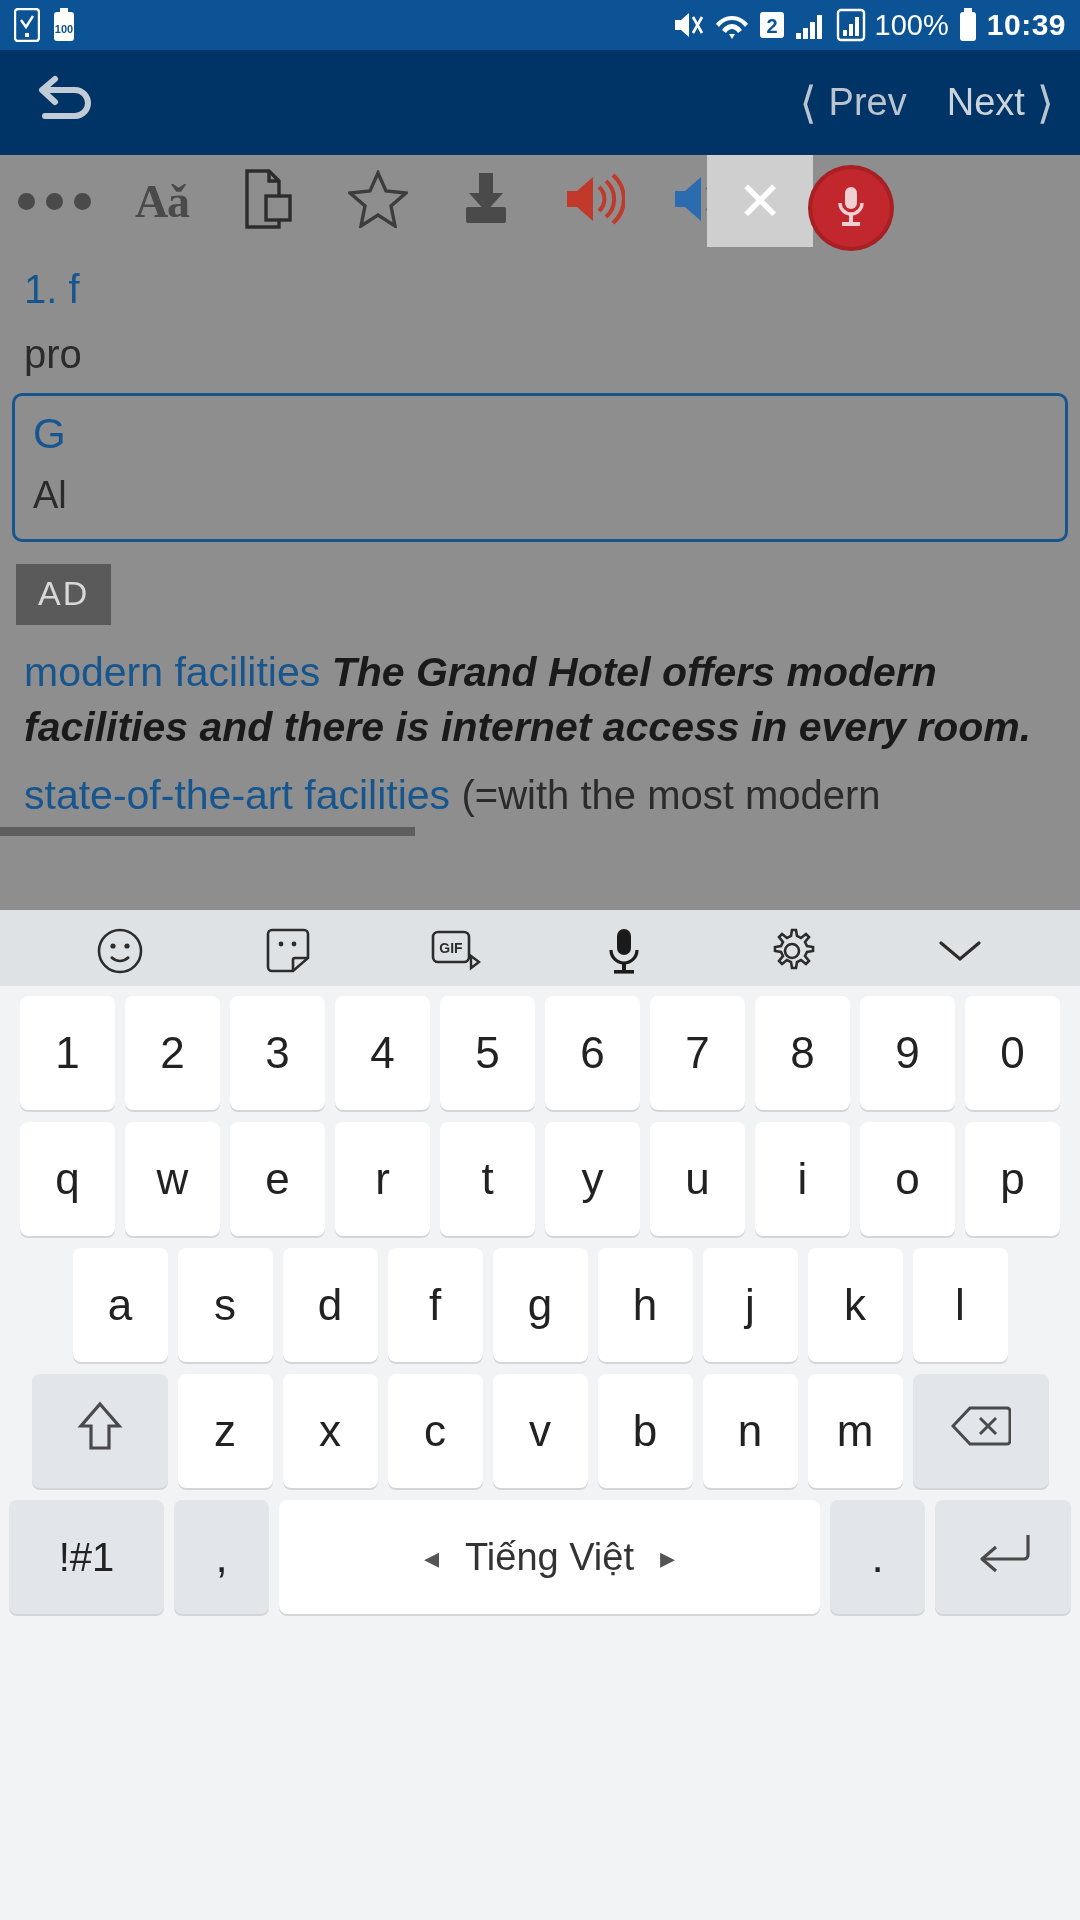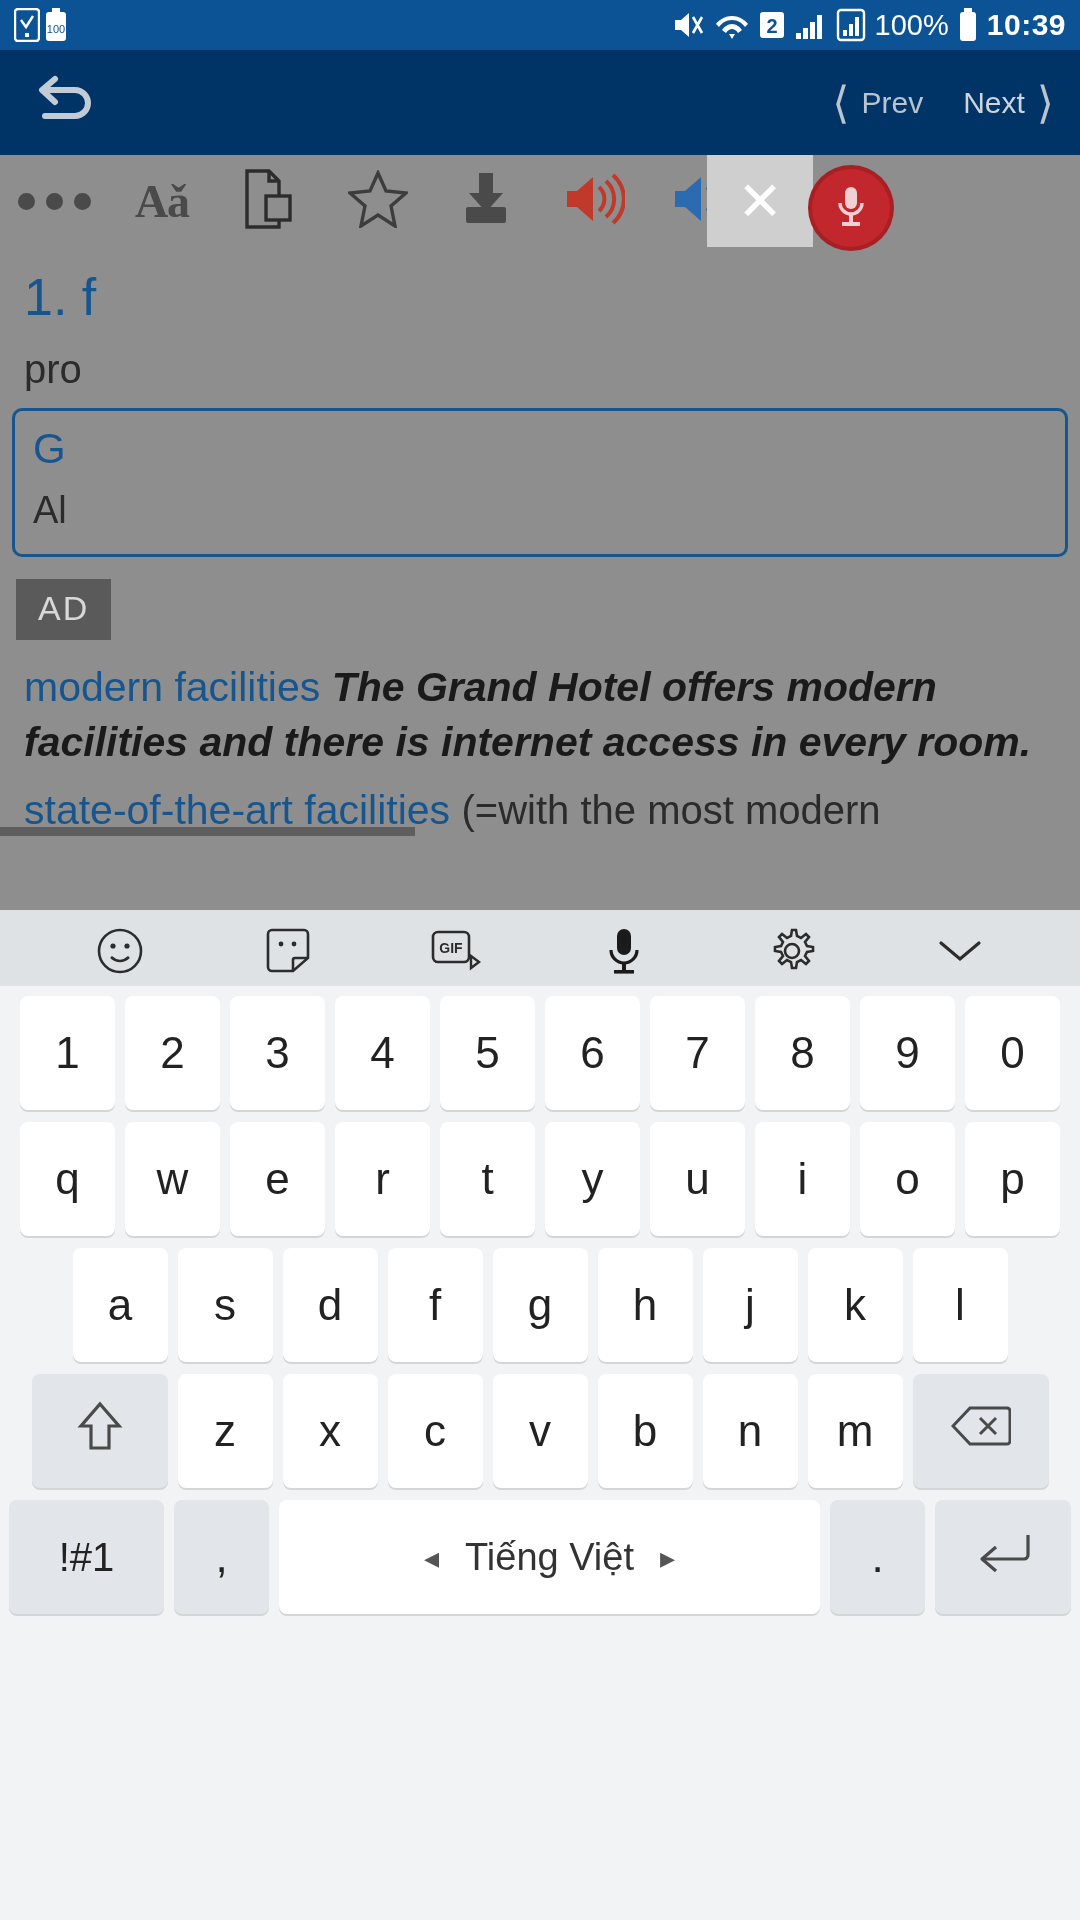--- a/index.html
+++ b/index.html
@@ -12,36 +12,36 @@
   }
 
   
   .statusbar {
     position:absolute; left:0; top:0; width:1080px; height:50px;
     background:#0b5394;
     display:flex; align-items:center;
     padding:0 14px;
     color:#ffffff;
   }
-  .sb-left { display:flex; align-items:flex-start; gap:4px; }
+  .sb-left { display:flex; align-items:flex-start; gap:12px;font-weight:bold; }
   .sb-right { margin-left:auto; display:flex; align-items:center; gap:9px; }
   .sb-time { font-size:30px; font-weight:700; letter-spacing:0.5px; }
   .sb-pct { font-size:29px; font-weight:400; }
   .icon-box { display:flex; align-items:center; justify-content:center; }
 
   
   .navbar {
     position:absolute; left:0; top:50px; width:1080px; height:105px;
     background:#003366;
     display:flex; align-items:center;
   }
   .nav-back { margin-left:28px; width:72px; height:72px; display:flex; align-items:center; justify-content:center; }
   .nav-right { margin-left:auto; display:flex; align-items:center; gap:6px; padding-right:26px; }
   .nav-prev, .nav-next { display:flex; align-items:center; gap:12px; }
-  .nav-label { font-size:30px; color:#b9c4cf; }
+  .nav-label { font-size:38px; color:#b9c4cf; }
   .nav-label.next { color:#ccd4dc; }
   .chev { color:#b9c4cf; font-size:44px; line-height:1; font-weight:300; }
 
   
   .content {
     position:absolute; left:0; top:155px; width:1080px; height:755px;
     background:#8e8e8e;
     overflow:hidden;
   }
 
@@ -71,21 +71,21 @@
     width:78px; height:78px; border-radius:50%;
     background:#c1272d;
     box-shadow:0 0 0 4px #a81f24;
     display:flex; align-items:center; justify-content:center;
   }
 
   
   .dict-body { position:absolute; left:0; top:92px; width:1080px; }
   .d-line { padding:0 24px; }
   .headword { font-size:42px; color:#17558f; }
-  .sense { font-size:52px; color:#17558f; }
+  .sense { font-size:40px; color:#17558f; }
   .plain { font-size:40px; color:#2b2b2b; }
   .blue-link { color:#17558f; }
   .examplebox {
     margin:16px 12px 0 12px;
     border:3px solid #17558f; border-radius:10px;
     padding:14px 18px 22px 18px;
   }
   .examplebox .t1 { font-size:42px; color:#17558f; }
   .examplebox .t2 { font-size:38px; color:#2b2b2b; }
   .adj-tag {

